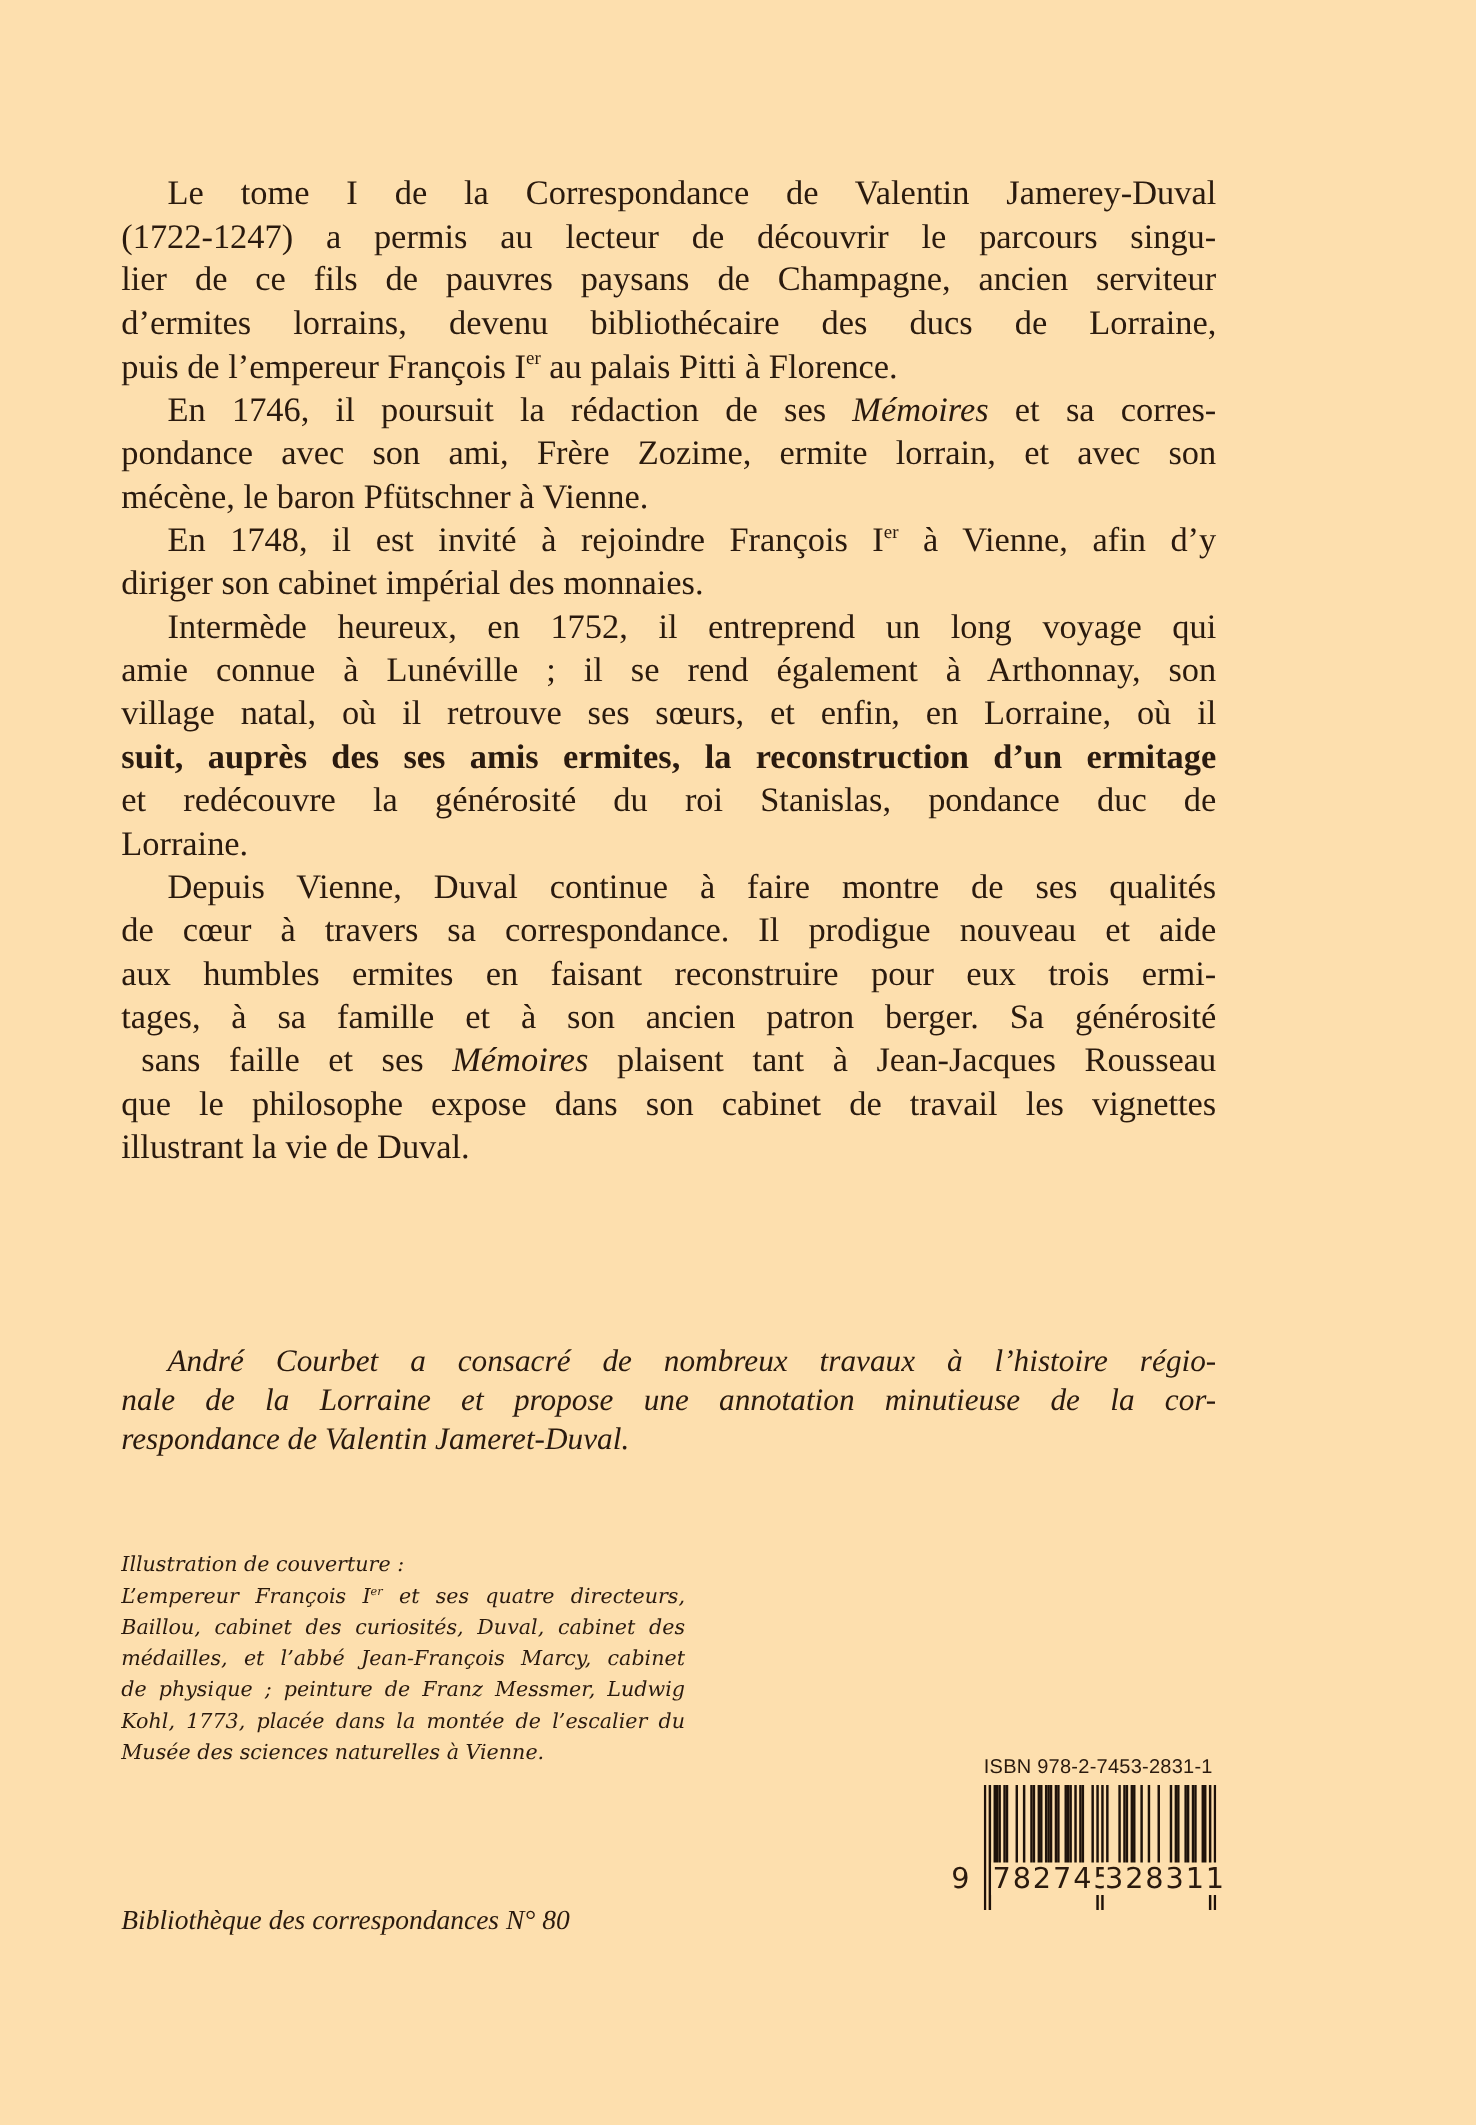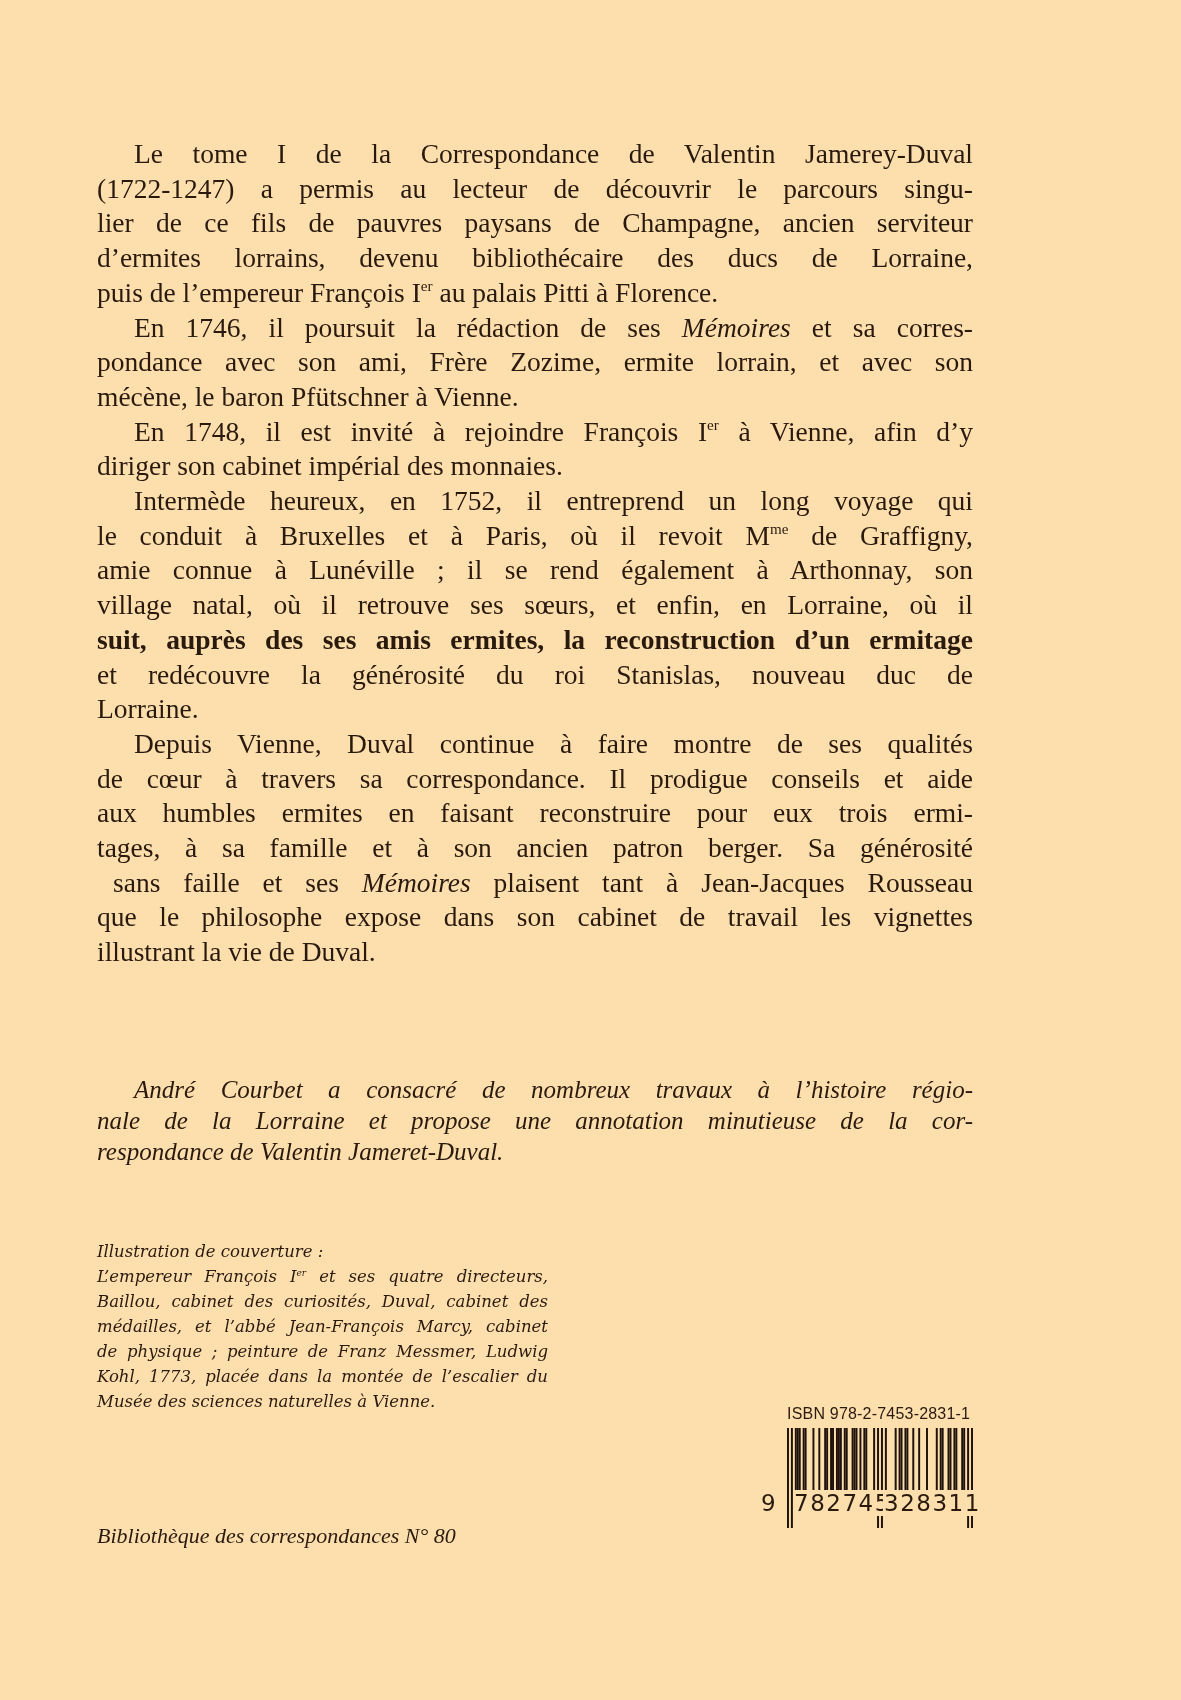--- a/index.html
+++ b/index.html
@@ -39,30 +39,29 @@
       <span class="line ind jl" style="white-space: normal;">En 1746, il poursuit la rédaction de ses <em>Mémoires</em> et sa corres-</span>
       <span class="line jl" style="white-space: normal;">pondance avec son ami, Frère Zozime, ermite lorrain, et avec son</span>
       <span class="line" style="white-space: normal;">mécène, le baron Pfütschner à Vienne.</span>
     </div>
     <div>
       <span class="line ind jl" style="white-space: normal;">En 1748, il est invité à rejoindre François I<sup>er</sup> à Vienne, afin d’y</span>
       <span class="line" style="white-space: normal;">diriger son cabinet impérial des monnaies.</span>
     </div>
     <div>
       <span class="line ind jl" style="white-space: normal;">Intermède heureux, en 1752, il entreprend un long voyage qui</span>
-      <span class="line jl" style="white-space: normal;">le conduit à Bruxelles et à Paris, où il revoit M<sup>me</sup> de Graffigny,</span>
       <span class="line jl" style="white-space: normal;">amie connue à Lunéville ; il se rend également à Arthonnay, son</span>
       <span class="line jl" style="white-space: normal;">village natal, où il retrouve ses sœurs, et enfin, en Lorraine, où il</span>
       <span class="line jl" style="white-space: normal; font-weight: bold;">suit, auprès des ses amis ermites, la reconstruction d’un ermitage</span>
-      <span class="line jl" style="white-space: normal;">et redécouvre la générosité du roi Stanislas, nouveau duc de</span>
+      <span class="line jl" style="white-space: normal;">et redécouvre la générosité du roi Stanislas, pondance duc de</span>
       <span class="line" style="white-space: normal;">Lorraine.</span>
     </div>
     <div>
       <span class="line ind jl" style="white-space: normal;">Depuis Vienne, Duval continue à faire montre de ses qualités</span>
-      <span class="line jl" style="white-space: normal;">de cœur à travers sa correspondance. Il prodigue conseils et aide</span>
+      <span class="line jl" style="white-space: normal;">de cœur à travers sa correspondance. Il prodigue nouveau et aide</span>
       <span class="line jl" style="white-space: normal;">aux humbles ermites en faisant reconstruire pour eux trois ermi-</span>
       <span class="line jl" style="white-space: normal;">tages, à sa famille et à son ancien patron berger. Sa générosité</span>
       <span class="line jl" style="white-space: normal; margin-left: 16px;">sans faille et ses <em>Mémoires</em> plaisent tant à Jean-Jacques Rousseau</span>
       <span class="line jl" style="white-space: normal;">que le philosophe expose dans son cabinet de travail les vignettes</span>
       <span class="line" style="white-space: normal;">illustrant la vie de Duval.</span>
     </div>
   </div>
 <div class="block about" id="about">
     <span class="line ind jl" style="white-space: normal; margin-top: 24px;">André Courbet a consacré de nombreux travaux à l’histoire régio-</span>
     <span class="line jl" style="white-space: normal;">nale de la Lorraine et propose une annotation minutieuse de la cor-</span>

